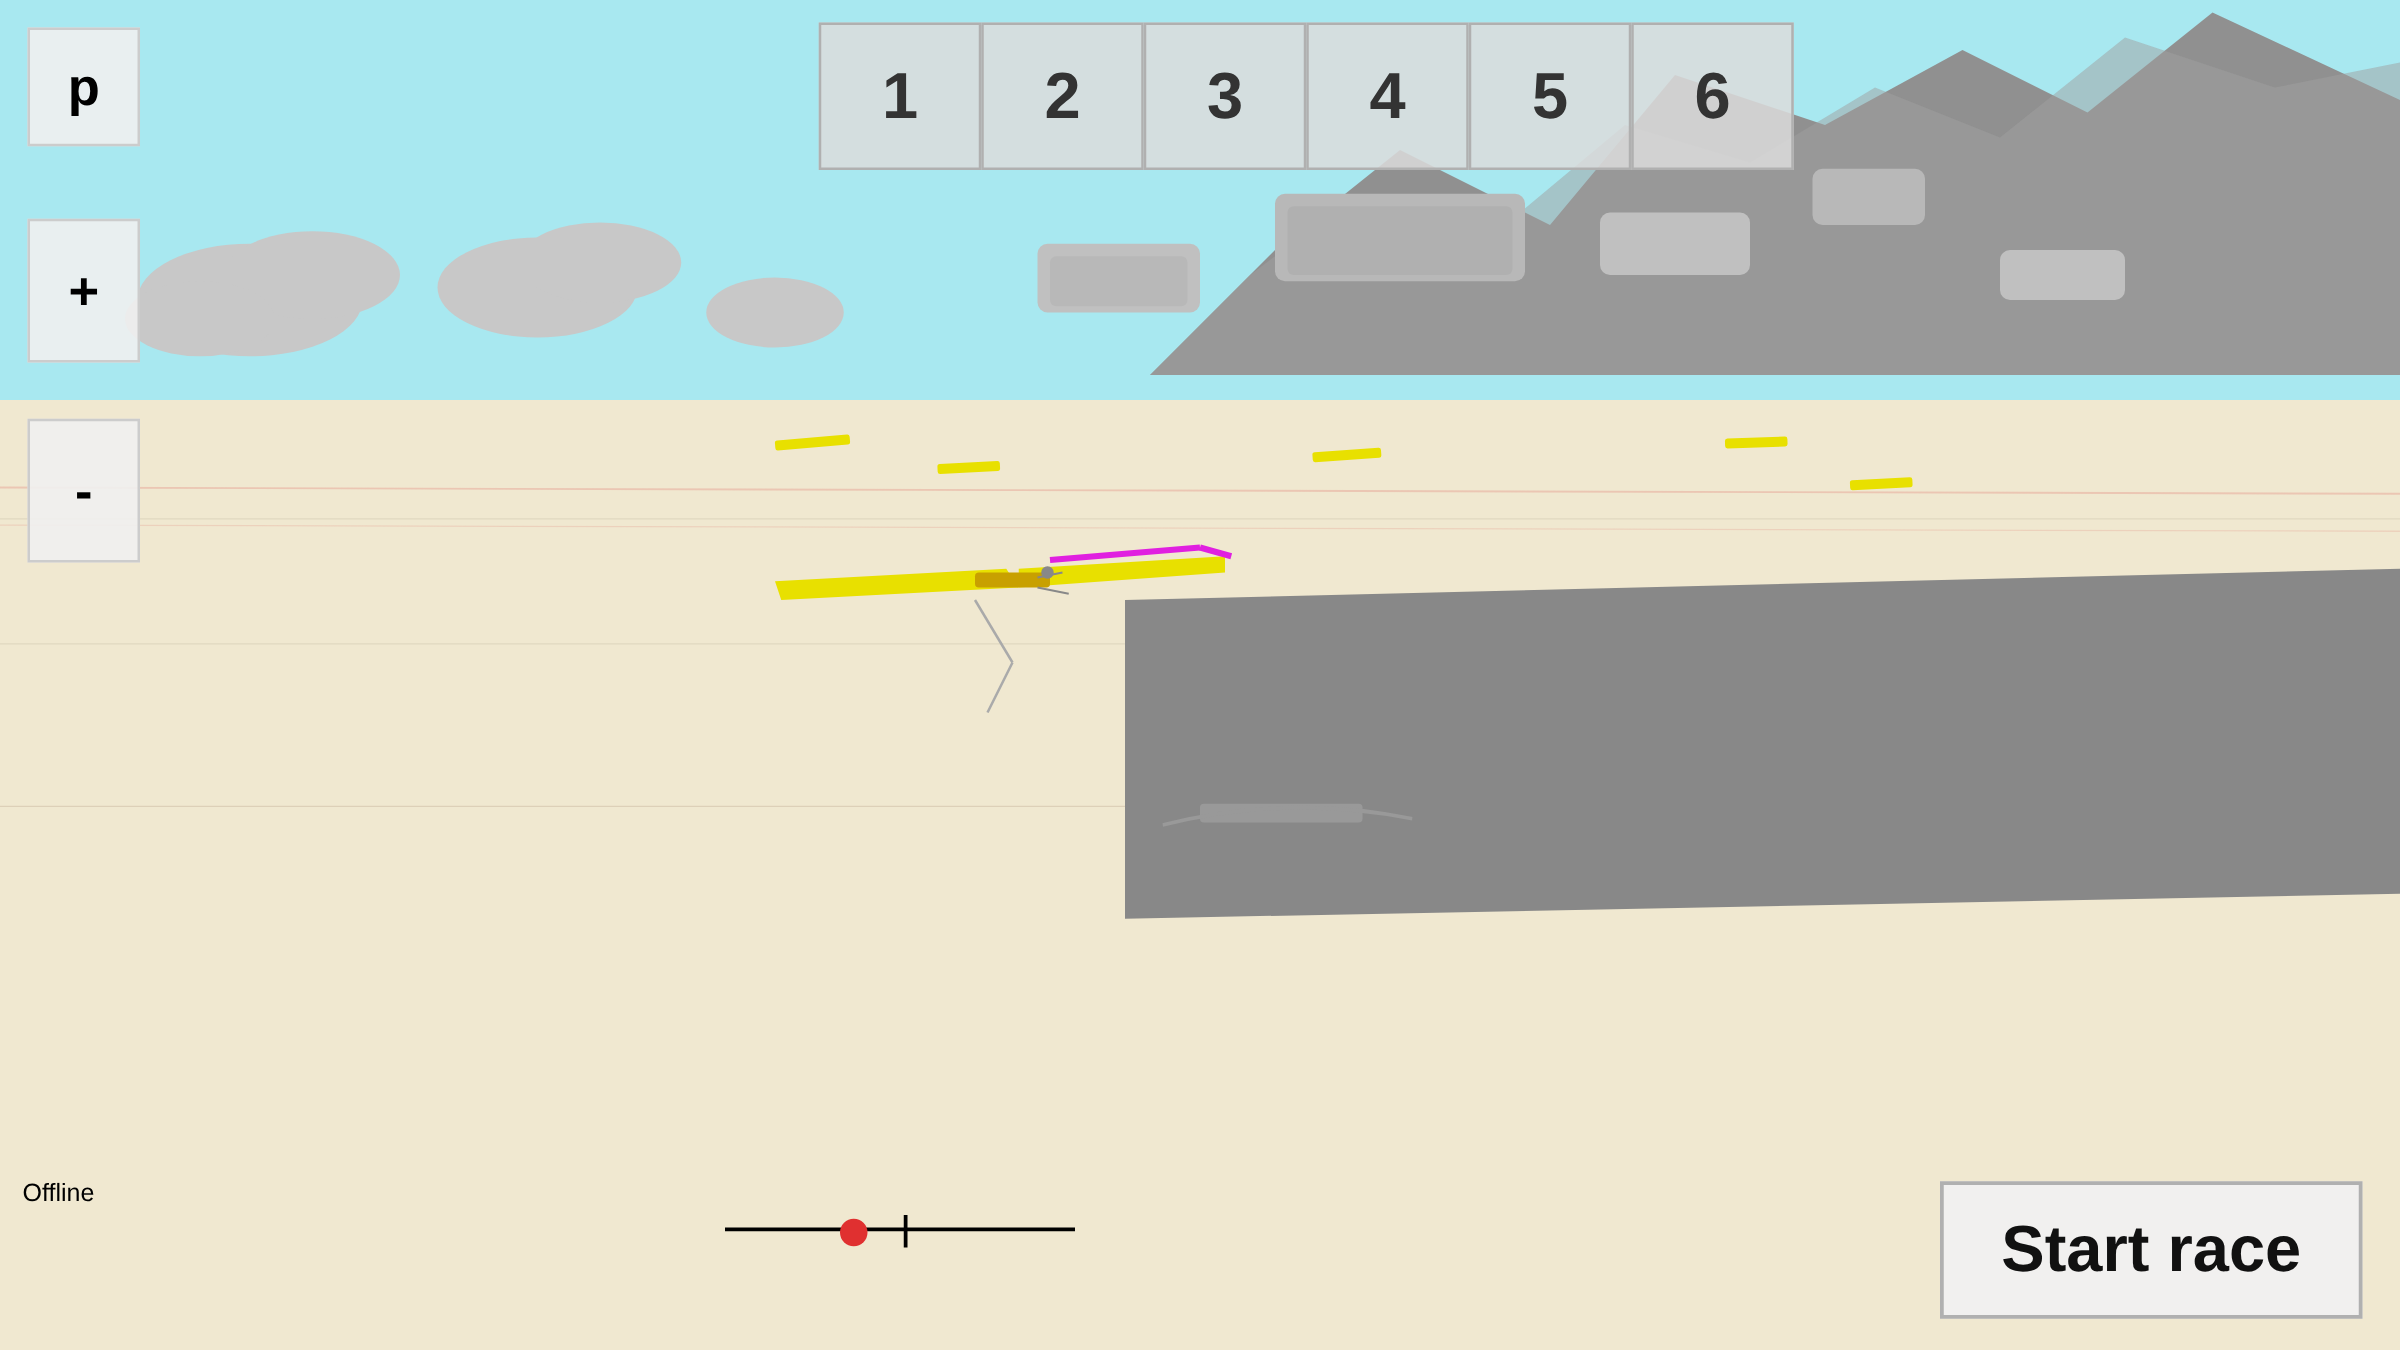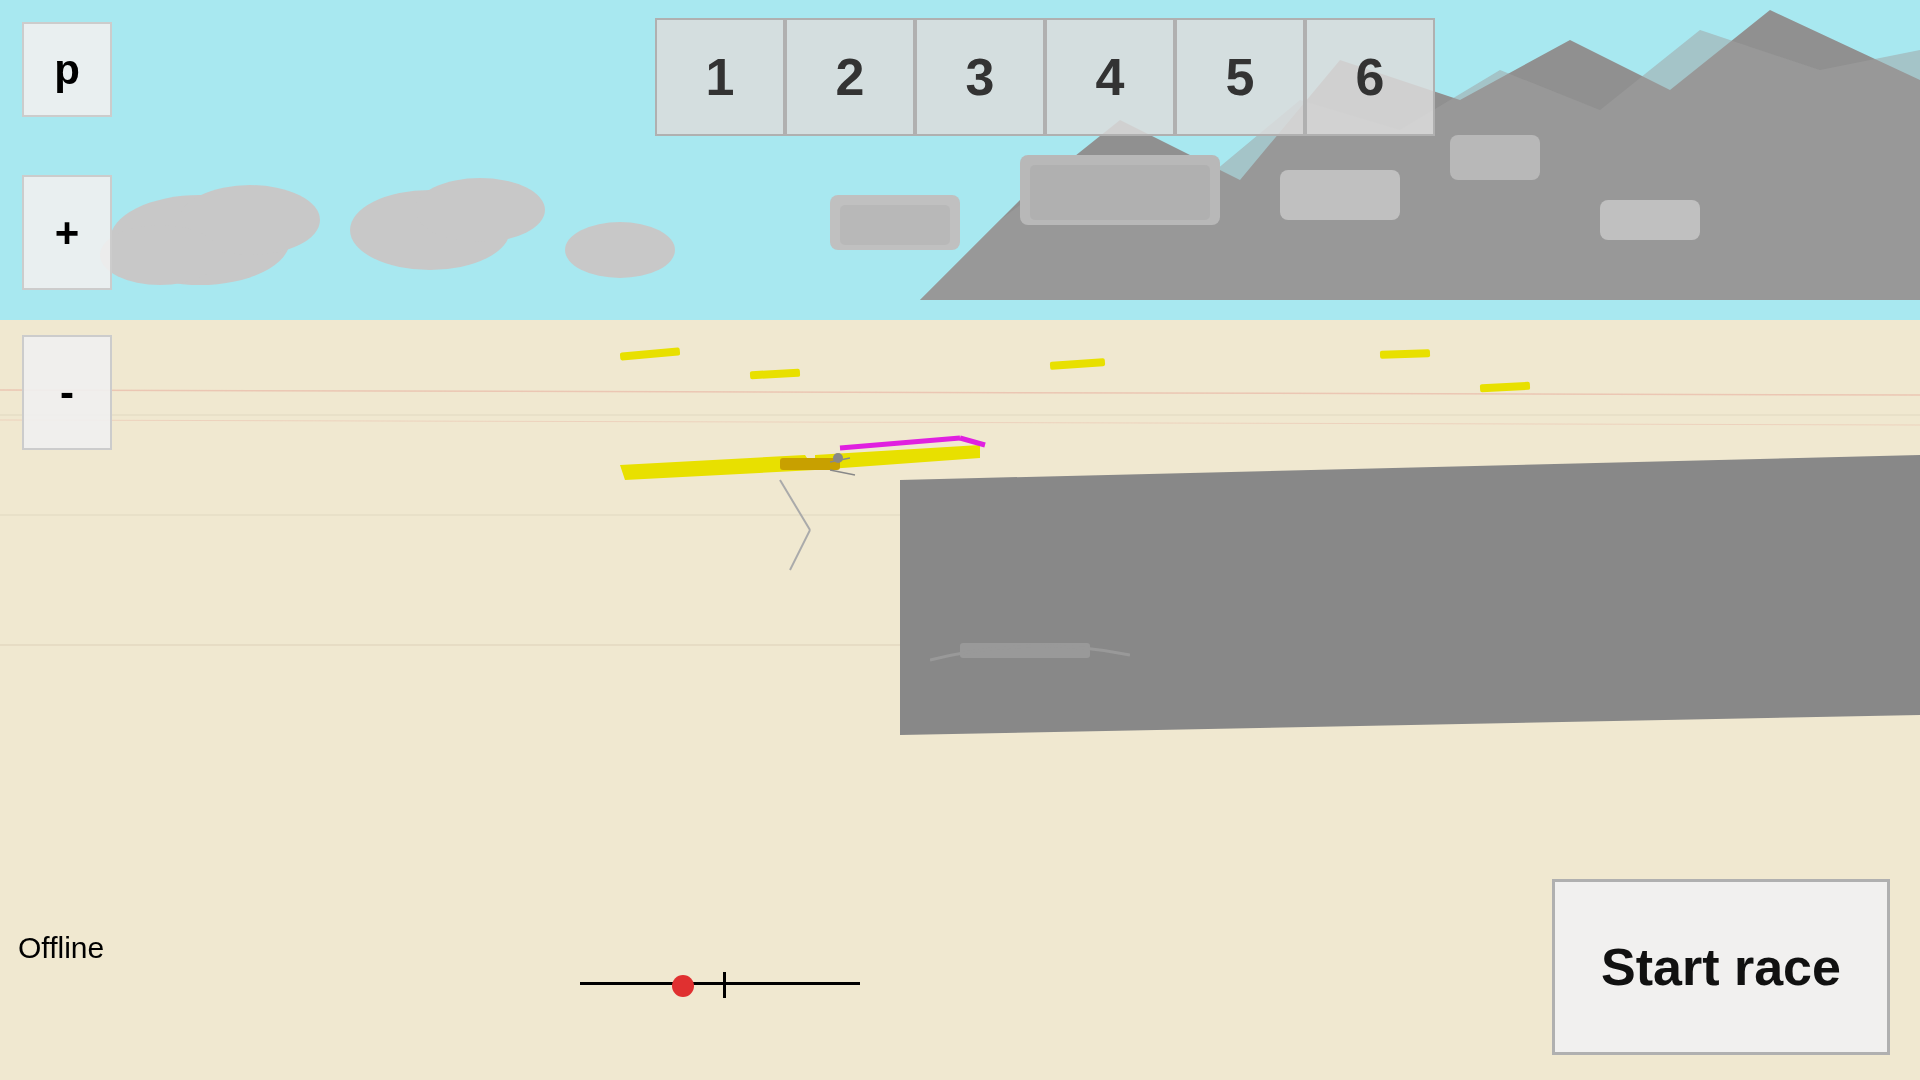--- a/index.html
+++ b/index.html
@@ -102,21 +102,21 @@
       font-size: 42px;
       font-weight: bold;
       cursor: pointer;
     }
 
     
     .status-text {
       position: absolute;
       bottom: 110px;
       left: 18px;
-      font-size: 30px;
+      font-size: 20px;
       font-weight: normal;
       color: #000;
       line-height: 1.5;
     }
 
     .slider-track {
       position: absolute;
       bottom: 95px;
       left: 580px;
       width: 280px;
@@ -142,21 +142,21 @@
       height: 26px;
       background: #000;
     }
 
     
     .start-race-btn {
       position: absolute;
       bottom: 25px;
       right: 30px;
       width: 338px;
-      height: 176px;
+      height: 110px;
       background: rgba(240, 240, 240, 0.95);
       border: 3px solid #b0b0b0;
       display: flex;
       align-items: center;
       justify-content: center;
       font-size: 52px;
       font-weight: bold;
       cursor: pointer;
       color: #111;
     }

